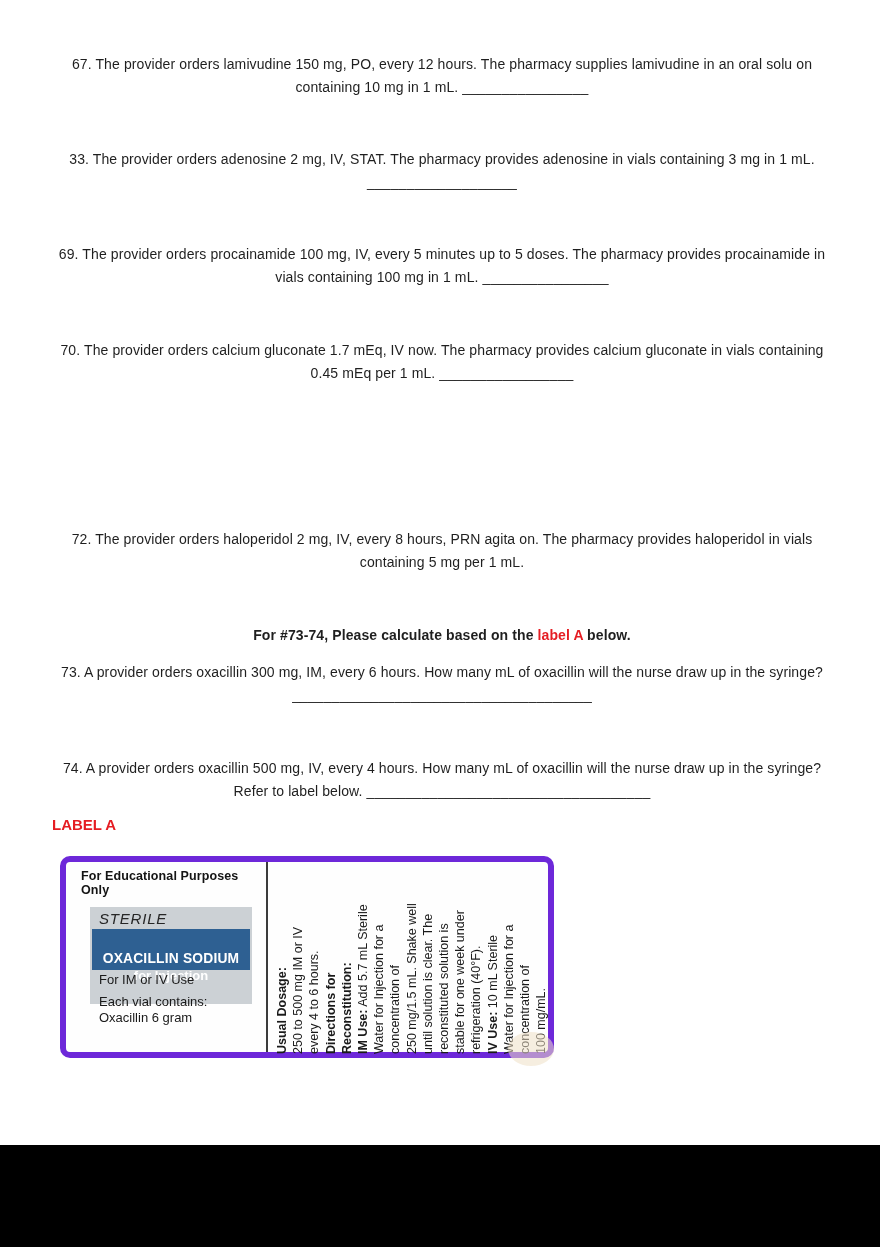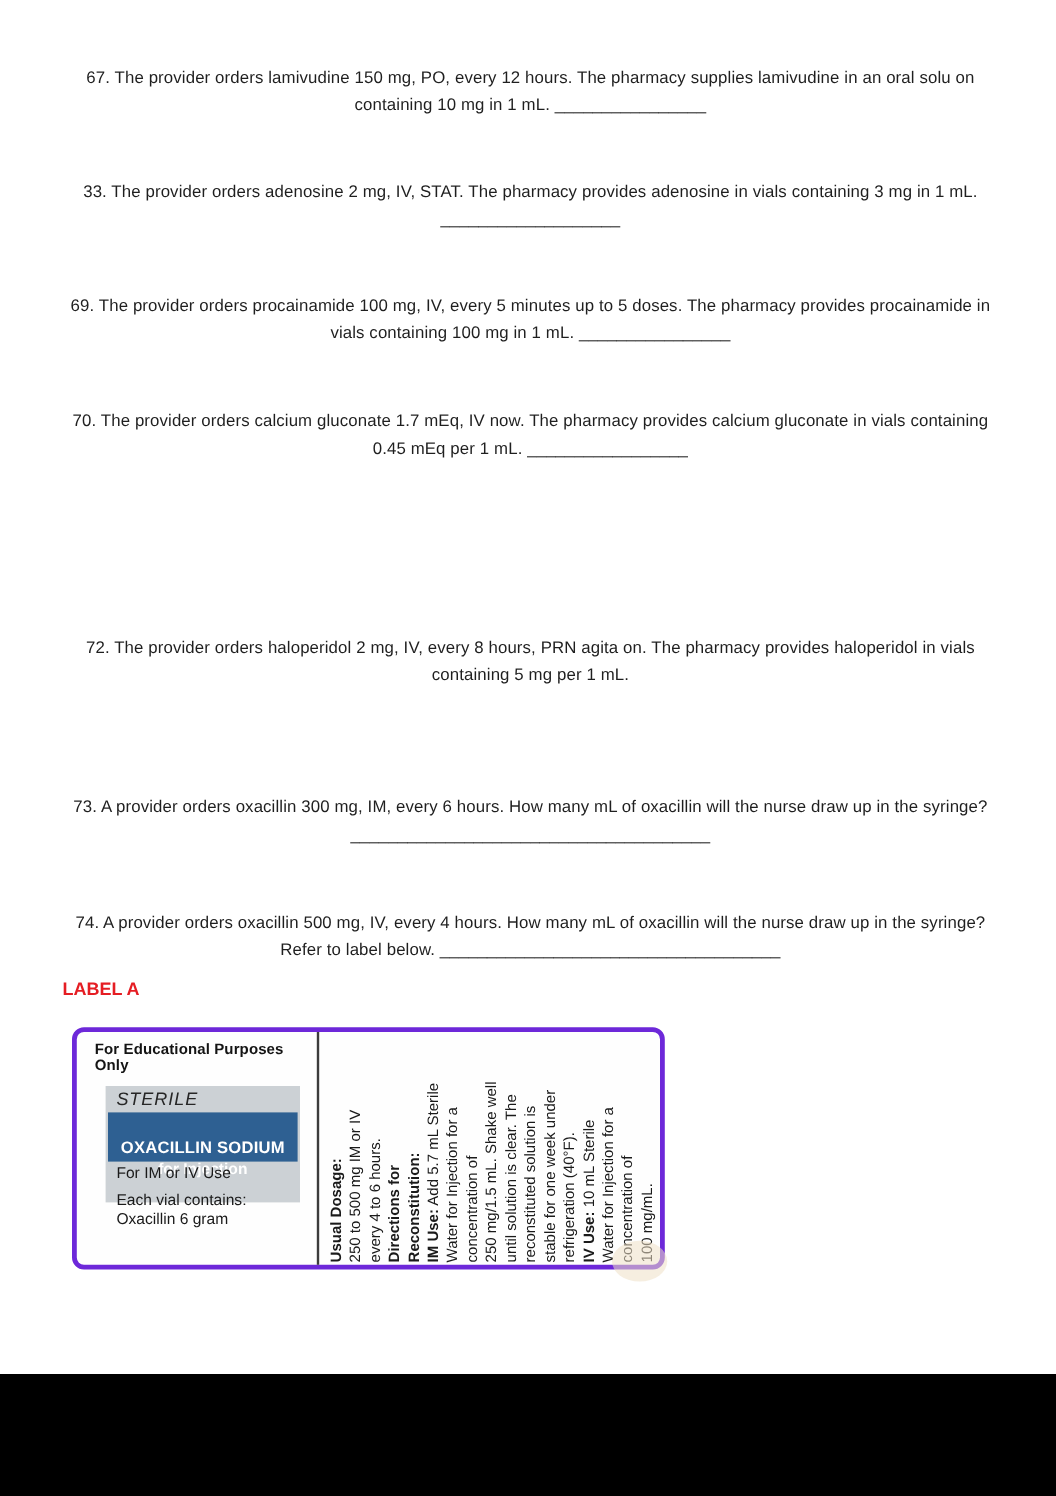--- a/index.html
+++ b/index.html
@@ -26,21 +26,21 @@
   .red  { font-weight: bold; }
 
   
   .label-title { position: absolute; left: 52px; top: 816px; font-size: 15px; font-weight: bold; }
 
   
   .label-box {
     position: absolute;
     left: 60px; top: 856px;
     width: 494px; height: 202px;
-    border: 4px solid #6d28d9;
+    border: 6px solid #6d28d9;
     border-radius: 10px;
     background: #fefefe;
   }
   .label-left { position: absolute; left: 0; top: 0; width: 200px; height: 100%; }
   .label-divider { position: absolute; left: 200px; top: 0; width: 2px; height: 100%; background: #3c3c3c; }
   .label-right { position: absolute; left: 202px; top: 0; right: 0; height: 100%; }
 
   .label-header { position: absolute; left: 15px; top: 7px; font-size: 12.5px; font-weight: bold; color: #141414; letter-spacing: 0.1px; }
 
   .label-gray { position: absolute; left: 24px; top: 45px; width: 162px; height: 97px; background: #ccd1d5; }
@@ -79,20 +79,21 @@
 <body>
 
 <div class="page">
 
   <p class="para" style="top:53px">67. The provider orders lamivudine 150 mg, PO, every 12 hours. The pharmacy supplies lamivudine in an oral solu on containing 10 mg in 1 mL. ________________</p>
   <p class="para" style="top:148px">33. The provider orders adenosine 2 mg, IV, STAT. The pharmacy provides adenosine in vials containing 3 mg in 1 mL. ___________________</p>
   <p class="para" style="top:243px">69. The provider orders procainamide 100 mg, IV, every 5 minutes up to 5 doses. The pharmacy provides procainamide in vials containing 100 mg in 1 mL. ________________</p>
   <p class="para" style="top:339px">70. The provider orders calcium gluconate 1.7 mEq, IV now. The pharmacy provides calcium gluconate in vials containing 0.45 mEq per 1 mL. _________________</p>
   <p class="para" style="top:528px">72. The provider orders haloperidol 2 mg, IV, every 8 hours, PRN agita on. The pharmacy provides haloperidol in vials containing 5 mg per 1 mL.</p>
 
+  <p class="para bold" style="top:624px"><span>For #73-74, Please calculate based on the </span><span class="red" id="red-accent-1" style="color: rgb(229, 29, 35);">label A</span><span> below.</span></p>
 
   <p class="para" style="top:661px">73. A provider orders oxacillin 300 mg, IM, every 6 hours. How many mL of oxacillin will the nurse draw up in the syringe? ______________________________________</p>
   <p class="para" style="top:757px">74. A provider orders oxacillin 500 mg, IV, every 4 hours. How many mL of oxacillin will the nurse draw up in the syringe? Refer to label below. ____________________________________</p>
 
   <div class="label-title" id="red-accent-2" style="color: rgb(229, 29, 35);">LABEL A</div>
 
   <div class="label-box">
     <div class="label-left">
       <div class="label-header">For Educational Purposes Only</div>
       <div class="label-gray" id="gray-block" style="background: rgb(204, 209, 213);">

